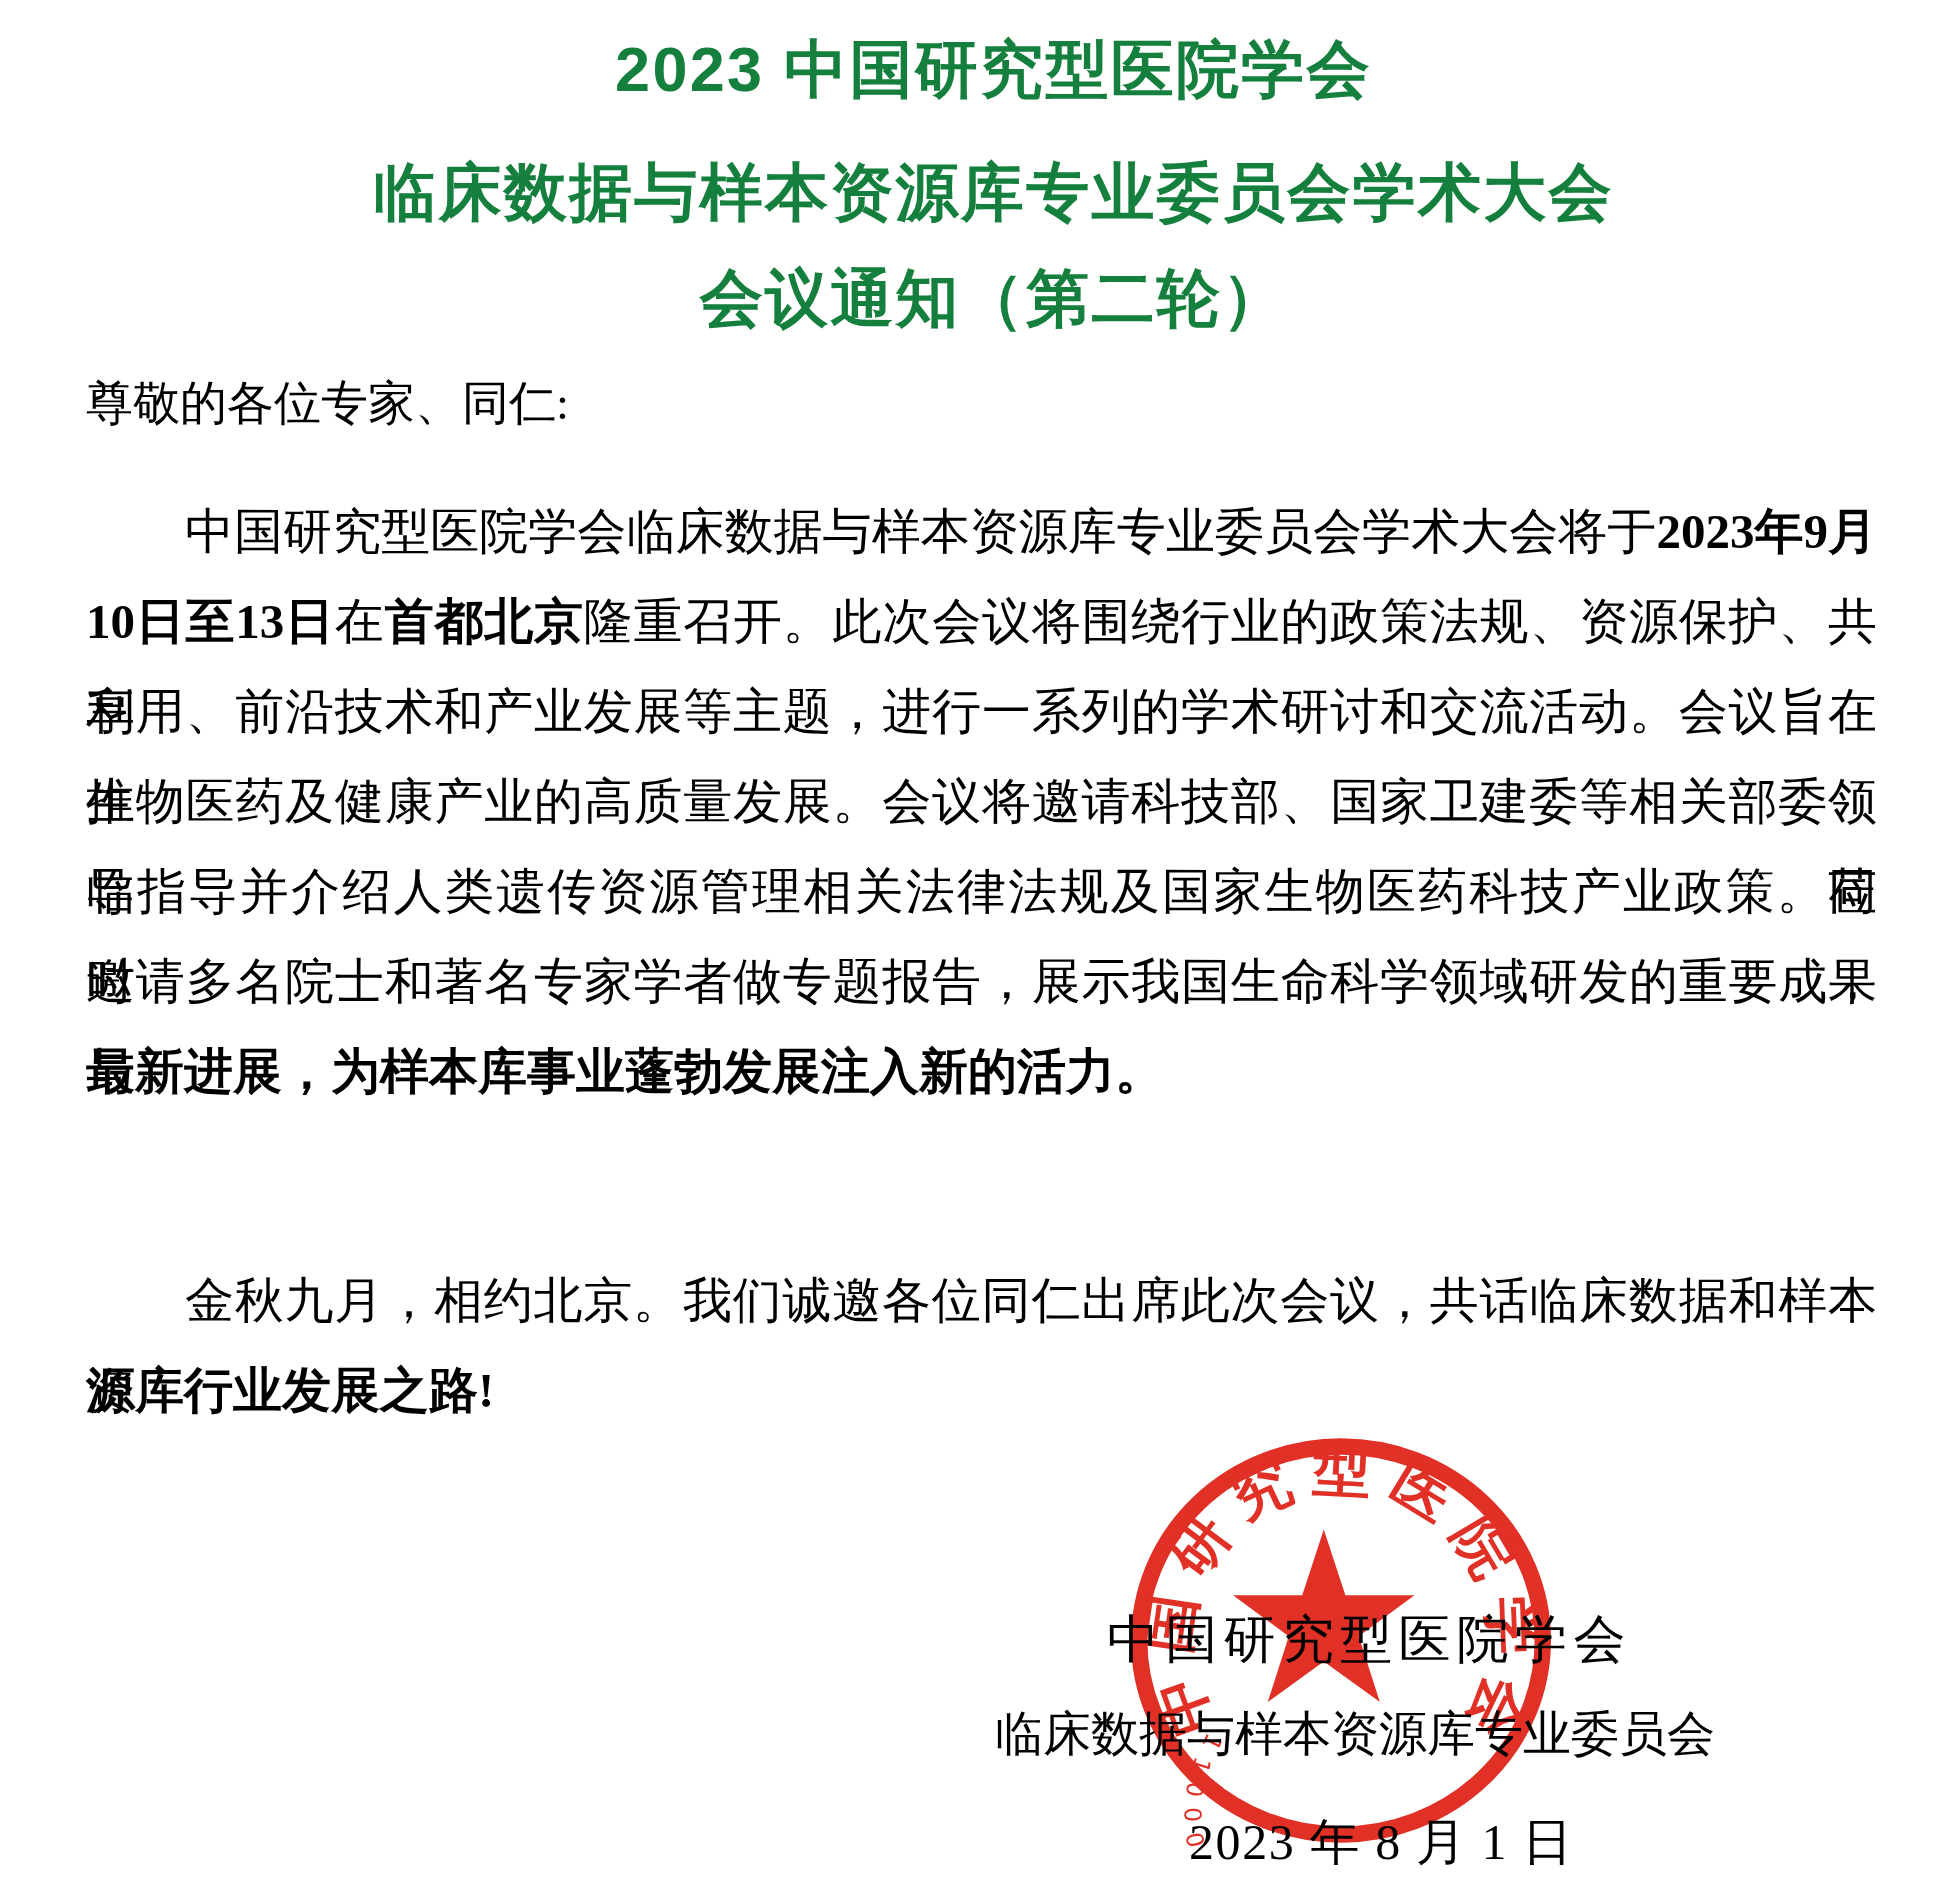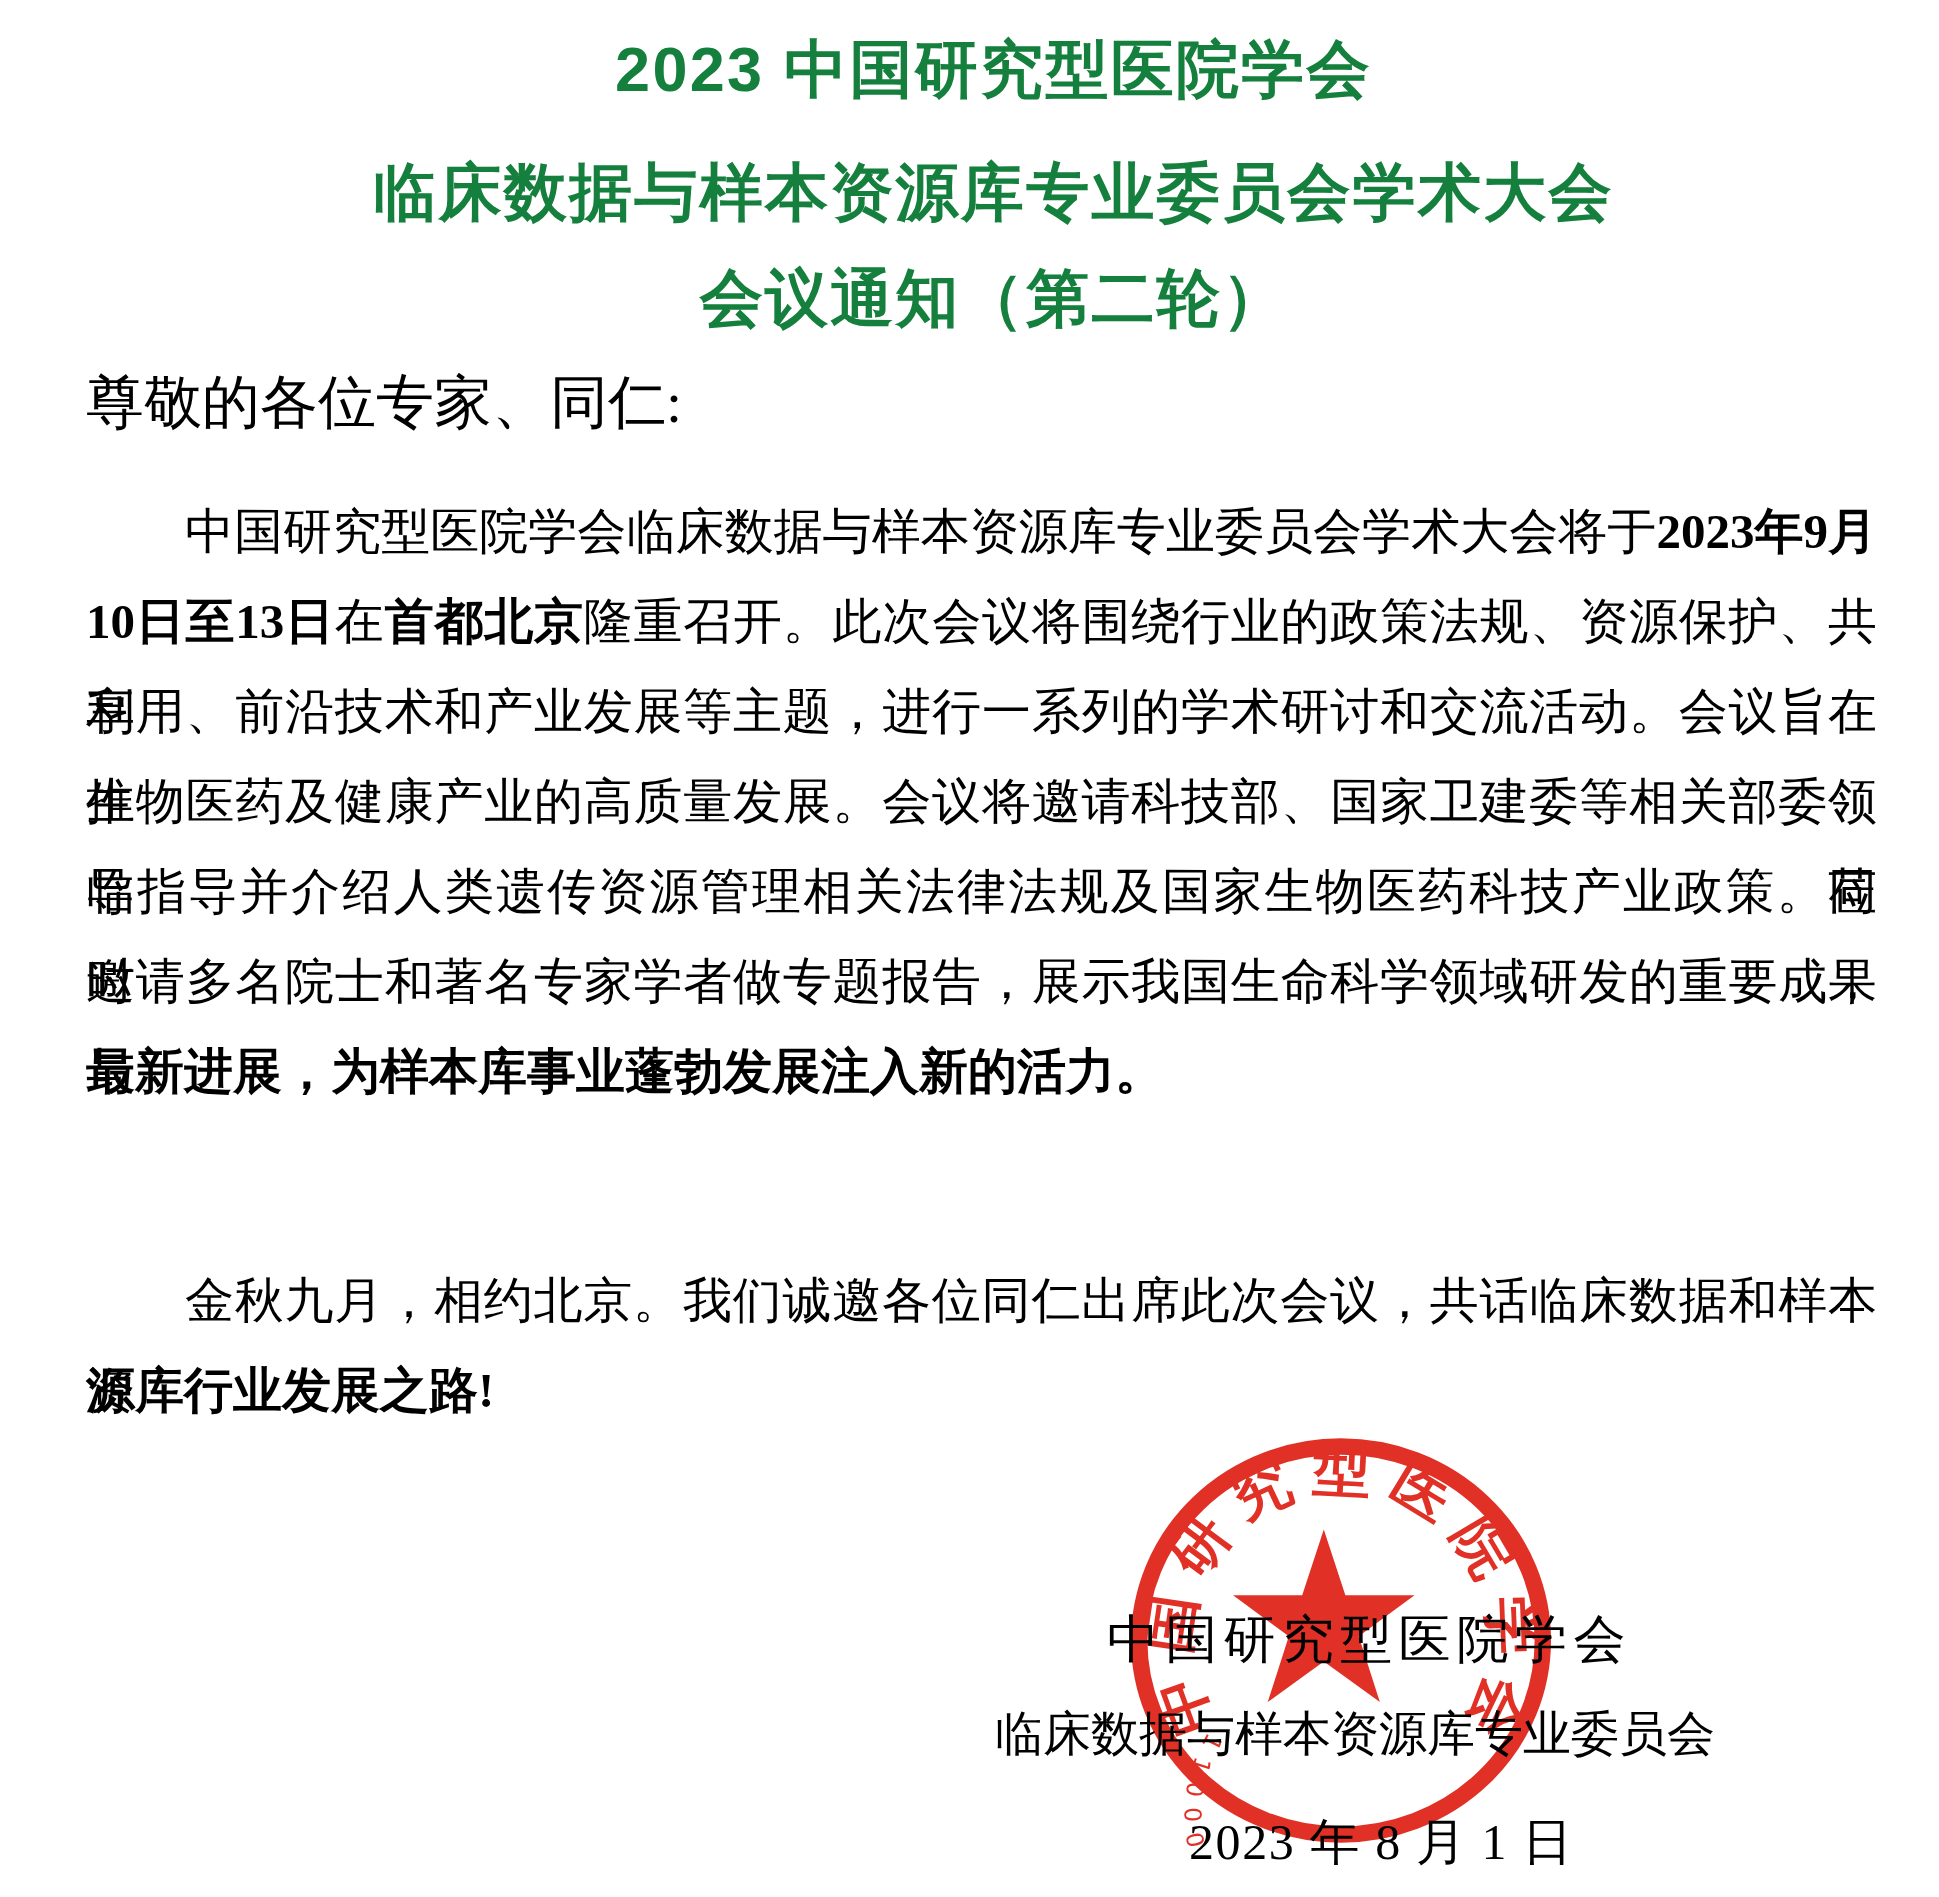--- a/index.html
+++ b/index.html
@@ -25,21 +25,21 @@
     line-height:70px;
     letter-spacing:2.3px;
     white-space:nowrap;
   }
   .title-line.t1{margin-bottom:53px;}
   .title-line.t2{margin-bottom:36px;}
   .greeting{
     position:absolute;
     left:86px; top:368px;
     width:1791px;
-    font-size:58px;
+    font-size:47px;
     line-height:70px;
   }
   .para{
     position:absolute;
     left:86px;
     width:1791px;
     font-size:49px;
   }
   .p1{top:487px;}
   .p2{top:1256px;}

